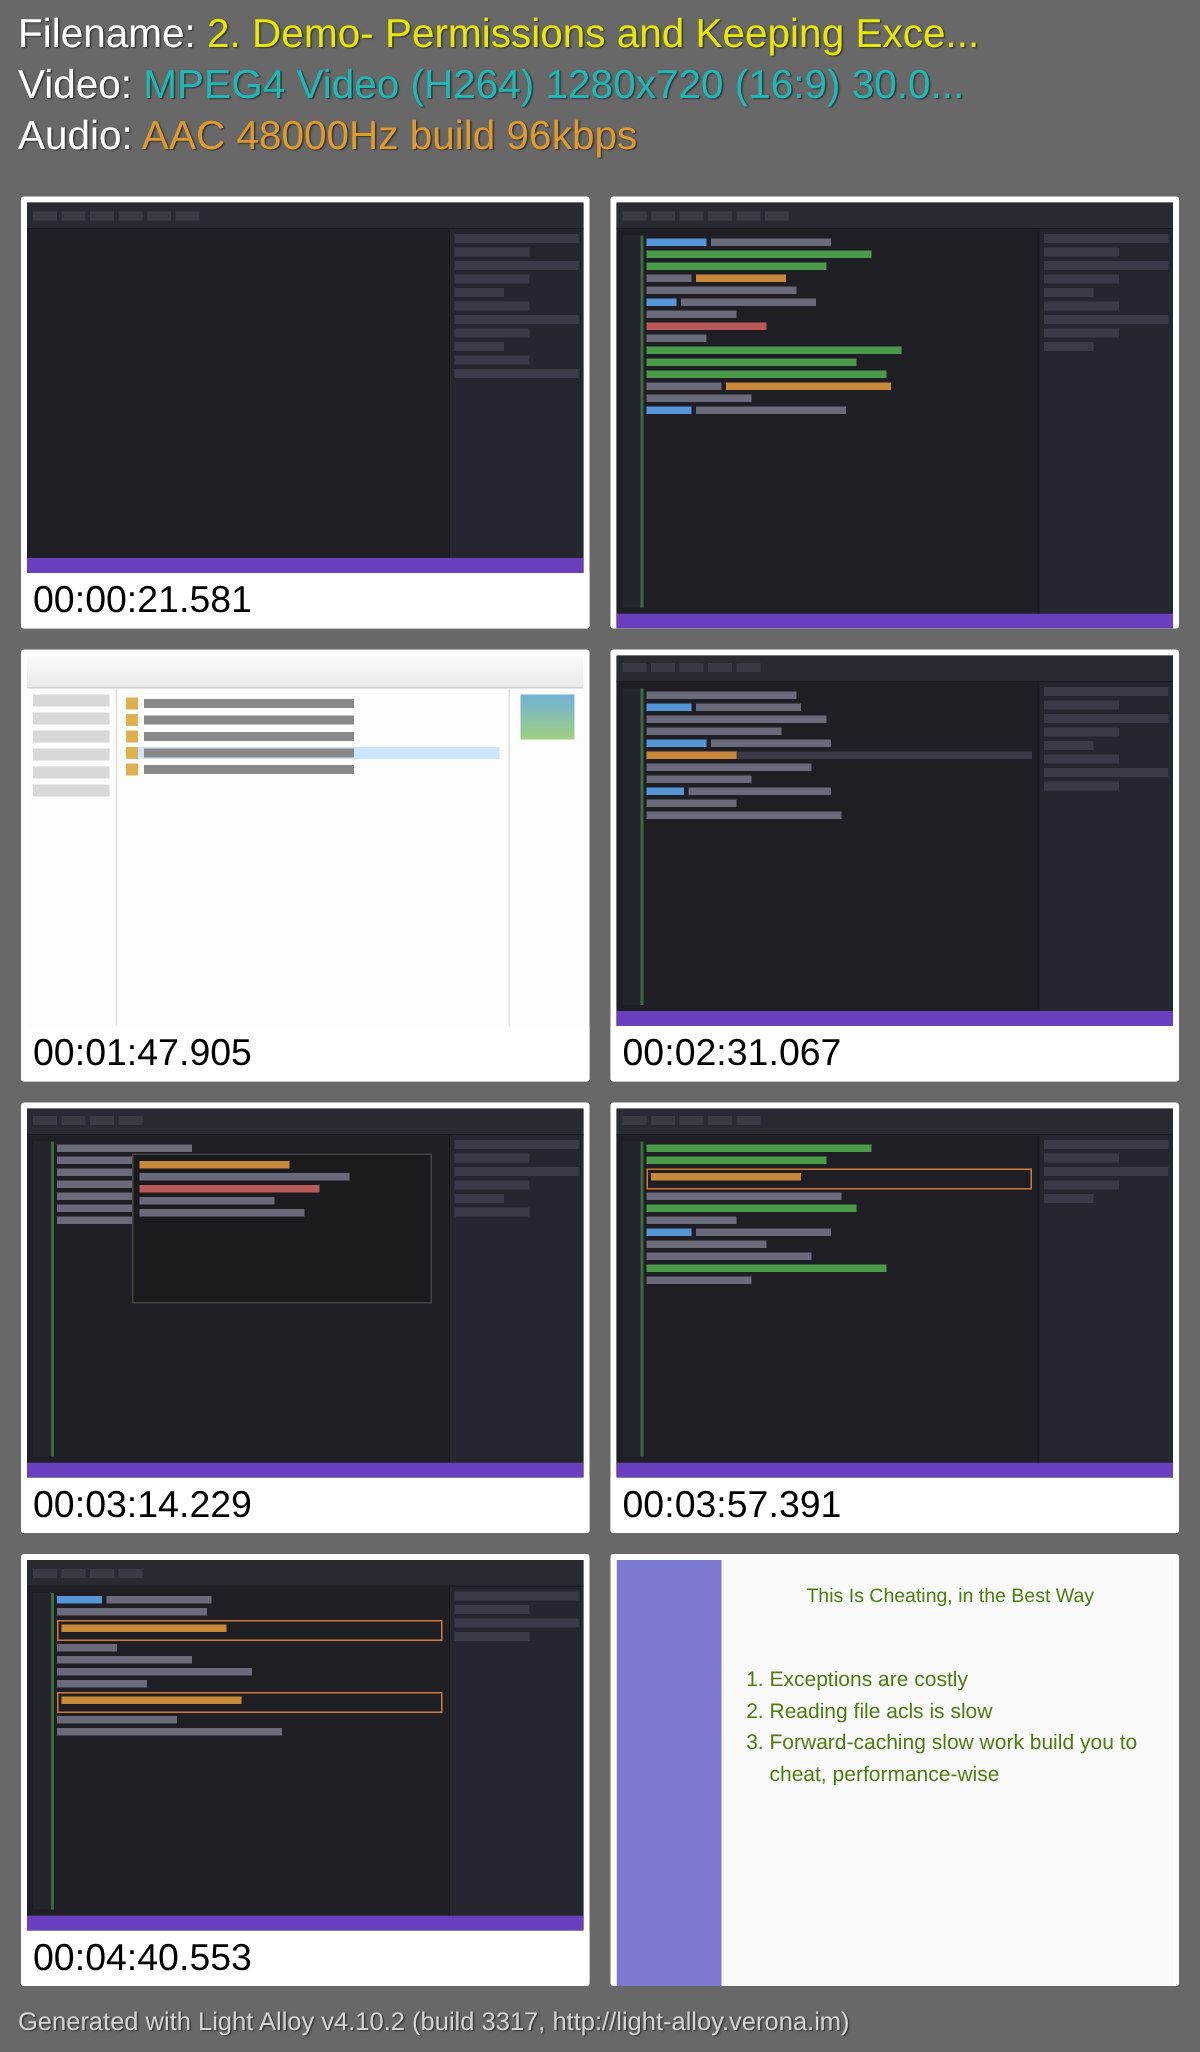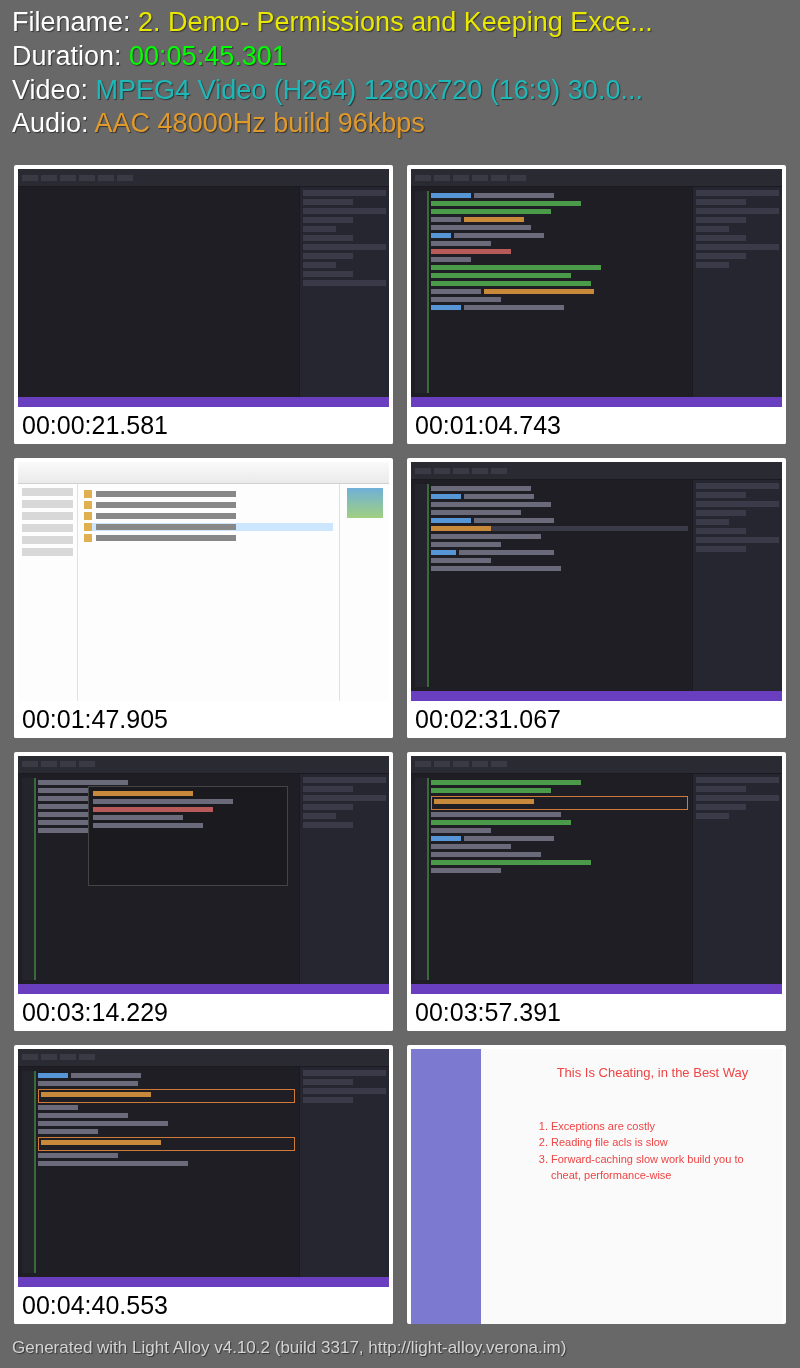--- a/index.html
+++ b/index.html
@@ -181,31 +181,30 @@
     height: 100%;
     display: flex;
   }
   .slide-bar {
     width: 70px;
     background: #7b7ad0;
   }
   .slide-content {
     flex: 1;
     padding: 16px 12px 8px 16px;
-    color: #ef4444;
-    margin-left: 38px;
+    color: #4d7c0f;
   }
   .slide-title {
     font-size: 13px;
     font-weight: normal;
     margin-bottom: 38px;
     text-align: center;
   }
   .slide-list {
-    font-size: 11px;
+    font-size: 14px;
     line-height: 1.5;
     list-style: decimal;
     padding-left: 16px;
   }
 
   
   .popup {
     position: absolute;
     top: 30px; left: 70px;
     width: 200px; height: 100px;
@@ -222,23 +221,20 @@
   }
 </style>
 </head>
 <body>
 
 <div class="header">
   <div class="info-line">
     <span class="info-label">Filename: </span><span class="val-filename">2. Demo- Permissions and Keeping Exce...</span>
   </div>
   <div class="info-line">
-    <span class="info-label">Duration: </span><span class="val-duration">00:05:45.301</span>
-  </div>
-  <div class="info-line">
     <span class="info-label">Video: </span><span class="val-video">MPEG4 Video (H264) 1280x720 (16:9) 30.0...</span>
   </div>
   <div class="info-line">
     <span class="info-label">Audio: </span><span class="val-audio">AAC 48000Hz build 96kbps</span>
   </div>
 </div>
 
 <div class="grid">
 
   <div class="cell">
@@ -345,21 +341,20 @@
           <div class="vs-side-line short"></div>
             <div class="vs-side-line tiny"></div>
             <div class="vs-side-line short"></div>
           <div class="vs-side-line"></div>
             <div class="vs-side-line short"></div>
             <div class="vs-side-line tiny"></div>
         </div>
       </div>
       <div class="vs-bottom"></div>
     </div>
-    <div class="timestamp">00:01:04.743</div>
   </div>
 
   <div class="cell">
     <div class="thumb thumb-light">
       <div class="explorer-top"></div>
       <div class="explorer-body">
         <div class="explorer-nav">
           <div class="nav-item"></div>
             <div class="nav-item"></div>
             <div class="nav-item"></div>

